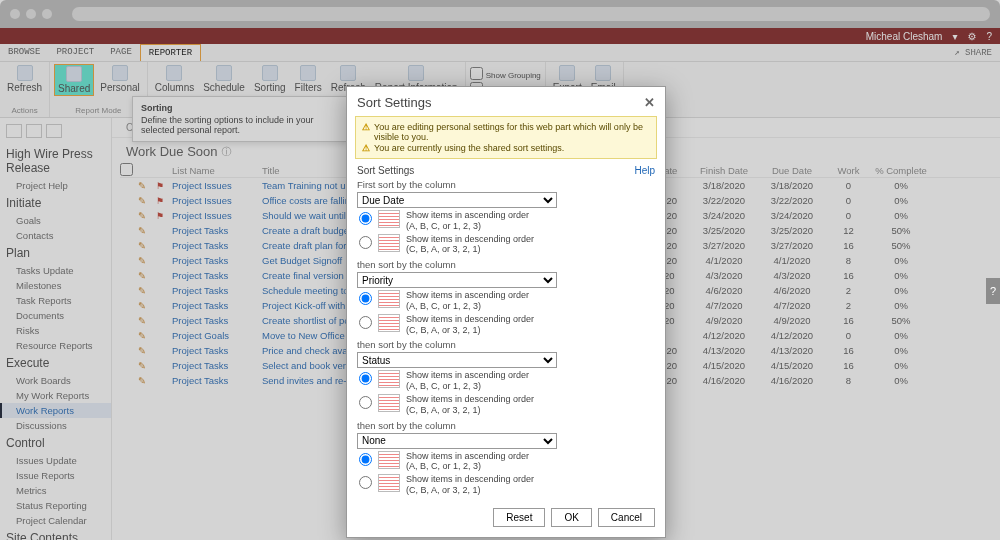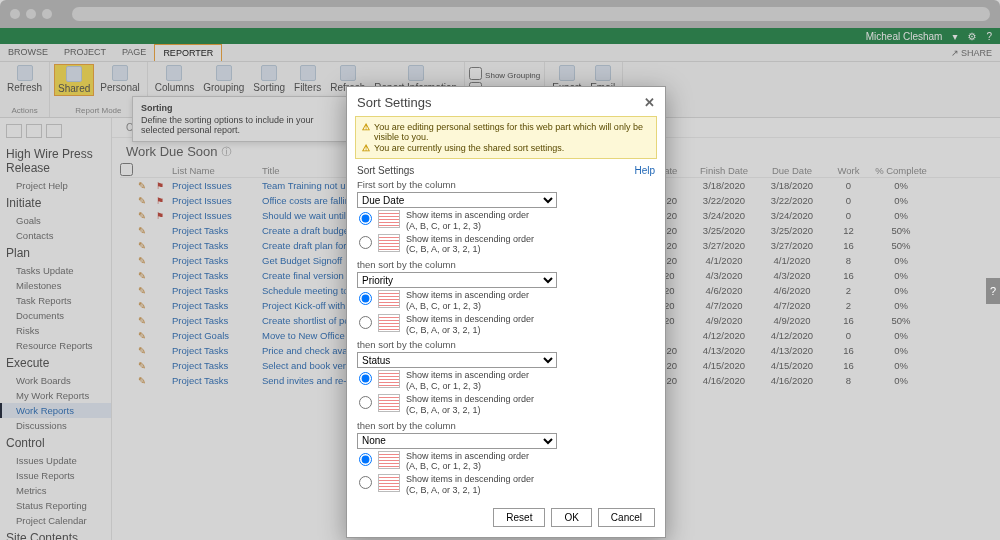--- a/index.html
+++ b/index.html
@@ -1,22 +1,22 @@
 <!DOCTYPE html>
 <html><head>
 <meta charset="utf-8">
 <style>
 * { box-sizing: border-box; margin: 0; padding: 0; }
 body { font-family: "Segoe UI", Arial, sans-serif; font-size: 11px; color: #333; background: #fff; width: 1000px; height: 540px; overflow: hidden; position: relative; }
 .browser-chrome { height: 28px; background: #bcbcbc; border-radius: 6px 6px 0 0; display: flex; align-items: center; padding: 0 10px; gap: 6px; }
 .dot { width: 10px; height: 10px; border-radius: 50%; background: #e2e2e2; }
 .url-bar { flex: 1; margin-left: 14px; height: 14px; background: #e2e2e2; border-radius: 7px; }
-.top-blue { height: 16px; background: #15803d; display: flex; justify-content: flex-end; align-items: center; padding: 0 8px; color: #fff; gap: 10px; }
+.top-blue { height: 16px; background: #7f1d1d; display: flex; justify-content: flex-end; align-items: center; padding: 0 8px; color: #fff; gap: 10px; }
 .top-blue span { font-size: 10px; }
-.ribbon-tabs { display: flex; height: 18px; background: #f8f8f8; border-bottom: 1px solid #ddd; font-size: 9px; align-items: flex-end; }
+.ribbon-tabs { display: flex; height: 18px; background: #f8f8f8; border-bottom: 1px solid #ddd; font-size: 9px; align-items: flex-end; font-family: Liberation Mono, monospace; }
 .ribbon-tabs .tab { padding: 3px 8px; color: #555; cursor: pointer; }
 .ribbon-tabs .tab.active { border: 1px solid #f0a030; border-bottom: none; background: #fff; color: #000; }
 .share-r { margin-left: auto; padding: 3px 8px; color: #666; }
 .ribbon { height: 56px; background: #fafafa; border-bottom: 1px solid #ddd; display: flex; font-size: 8px; }
 .rgroup { border-right: 1px solid #e5e5e5; padding: 2px 4px; display: flex; flex-direction: column; }
 .rgroup-body { display: flex; gap: 3px; flex: 1; align-items: flex-start; }
 .rgroup-label { text-align: center; color: #888; font-size: 8px; }
 .rbtn { display: flex; flex-direction: column; align-items: center; gap: 1px; padding: 1px 3px; cursor: pointer; }
 .rbtn .ic { width: 16px; height: 16px; background: #e0e8f4; border: 1px solid #bcd; border-radius: 2px; }
 .rbtn span { font-size: 10px; color: #444; }
@@ -94,40 +94,40 @@
     <div class="rgroup-body">
       <div class="rbtn">
           <div class="ic"></div>
           <span>Refresh</span>
         </div>
     </div>
     <div class="rgroup-label">Actions</div>
   </div>
   <div class="rgroup">
     <div class="rgroup-body">
-      <div class="rbtn" style="background:#fde047;border:1px solid #f0a030">
+      <div class="rbtn" style="background:#5eead4;border:1px solid #f0a030">
           <div class="ic"></div>
           <span>Shared</span>
         </div>
       <div class="rbtn">
           <div class="ic"></div>
           <span>Personal</span>
         </div>
     </div>
     <div class="rgroup-label">Report Mode</div>
   </div>
   <div class="rgroup">
     <div class="rgroup-body">
       <div class="rbtn">
           <div class="ic"></div>
           <span>Columns</span>
         </div>
       <div class="rbtn">
           <div class="ic"></div>
-          <span>Grouping</span>
+          <span>Schedule</span>
         </div>
       <div class="rbtn">
           <div class="ic"></div>
           <span>Sorting</span>
         </div>
       <div class="rbtn">
           <div class="ic"></div>
           <span>Filters</span>
         </div>
       <div class="rbtn">

